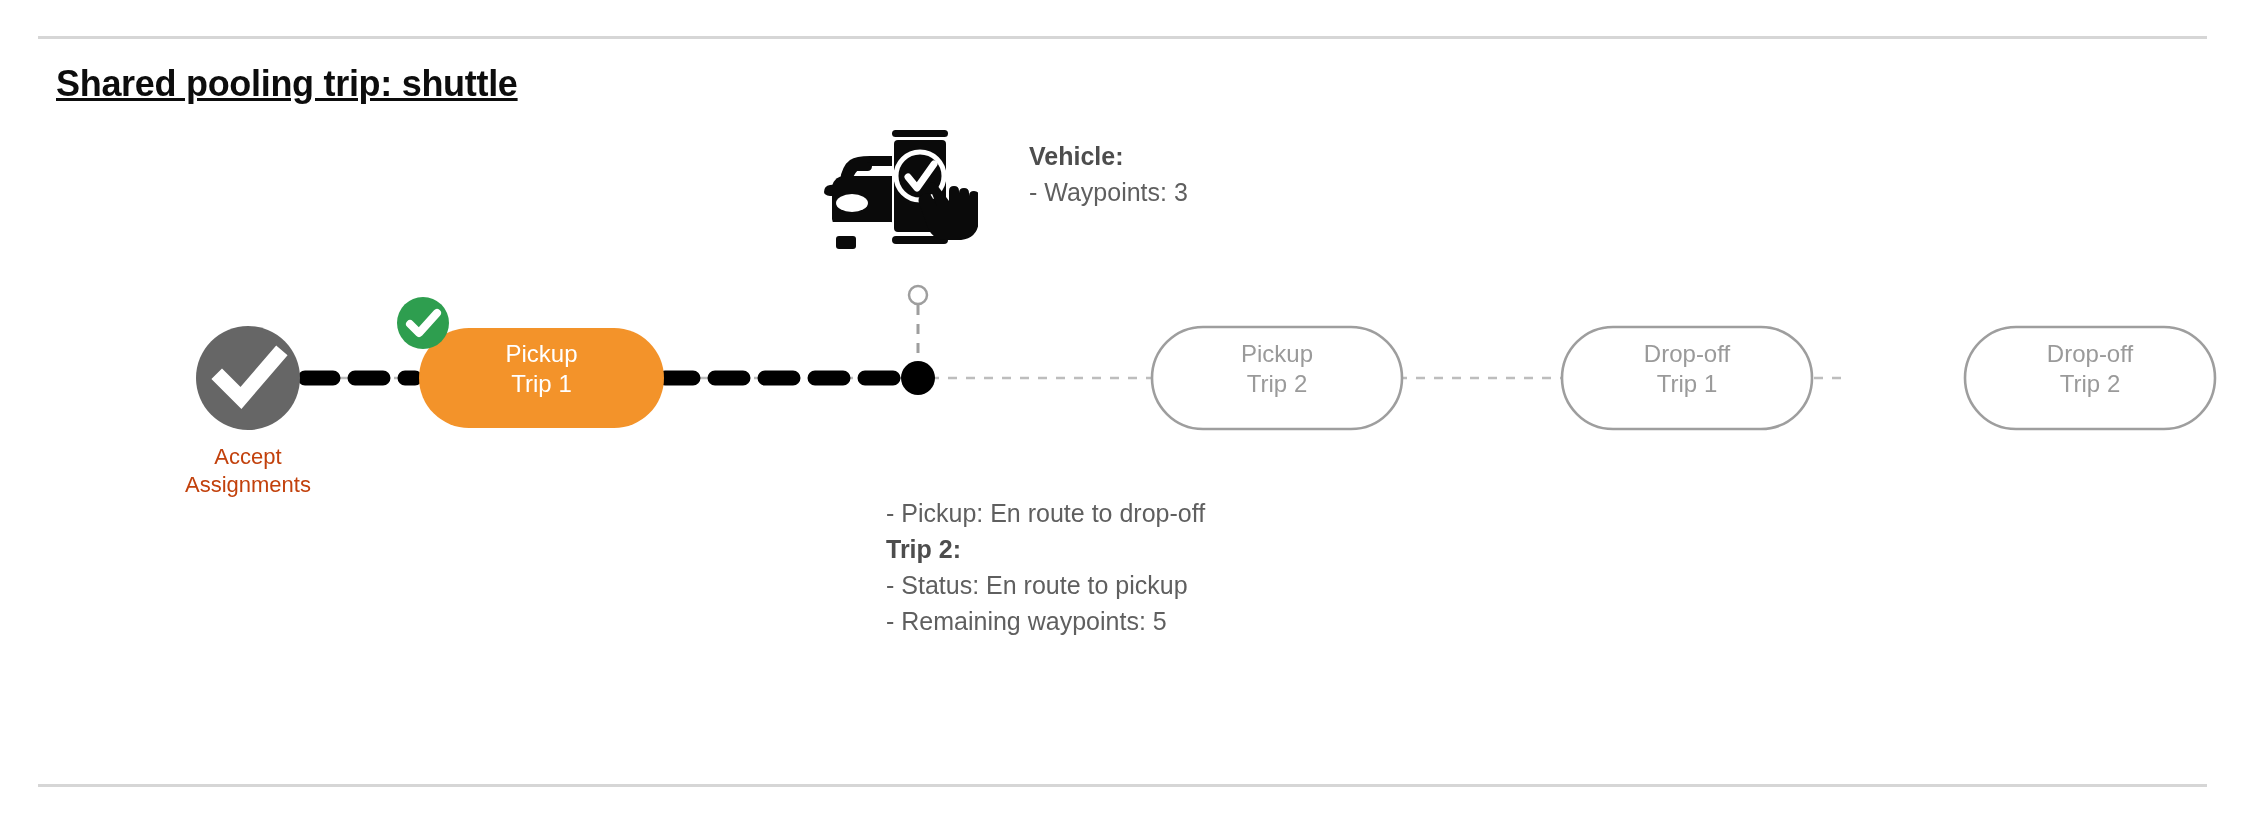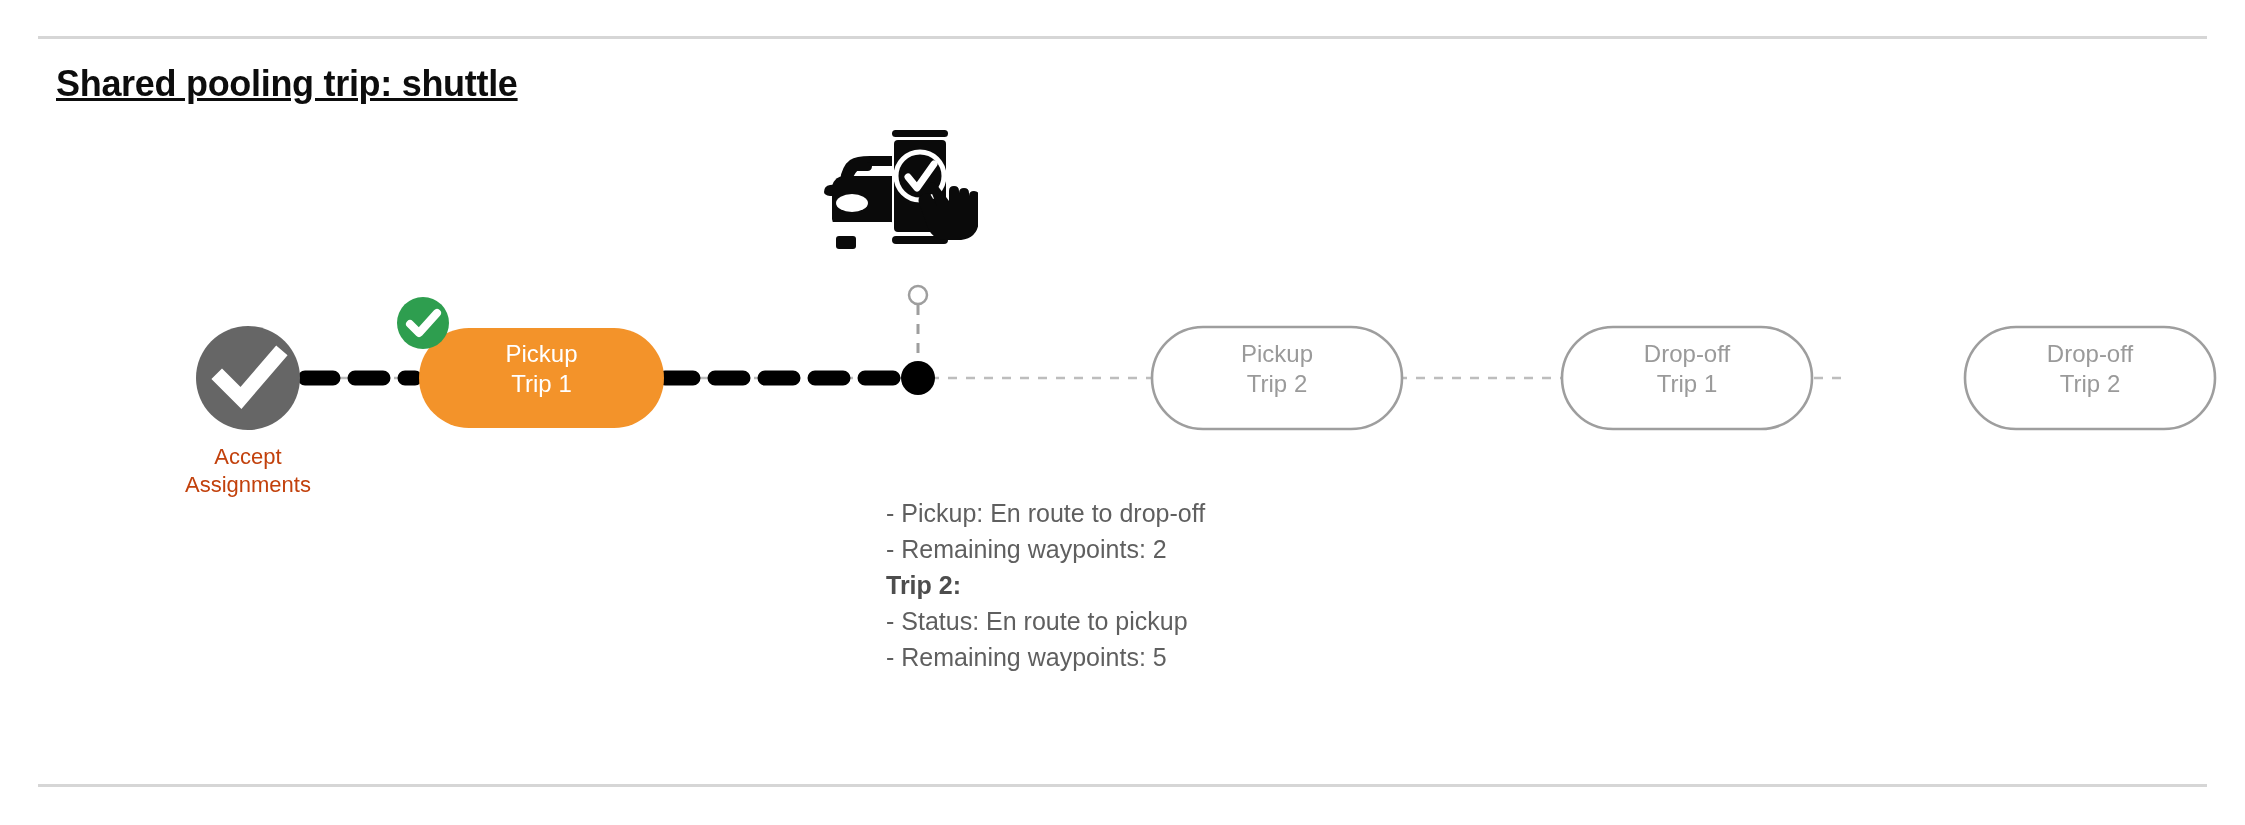--- a/index.html
+++ b/index.html
@@ -201,22 +201,25 @@
   <div class="node-label pill-label" style="left:1562px; top:339px; width:250px;">
     <span>Drop-off</span><br>
     <span>Trip 1</span>
   </div>
 
   <div class="node-label pill-label" style="left:1965px; top:339px; width:250px;">
     <span>Drop-off</span><br>
     <span>Trip 2</span>
   </div>
 
+  <div class="info-block" style="left:1029px; top:138px;">
+    <span class="row hdr">Vehicle:</span>
+    <span class="row">- Waypoints: 3</span>
+  </div>
 
   <div class="info-block" style="left:886px; top:495px;">
     <span class="row">- Pickup:  En route to drop-off</span>
-    <span class="row">- Remaining waypoints: 2</span>
     <span class="row hdr">Trip 2:</span>
     <span class="row">- Status:  En route to pickup</span>
     <span class="row">- Remaining waypoints: 5</span>
   </div>
 
 </div>
 
 </body></html>

